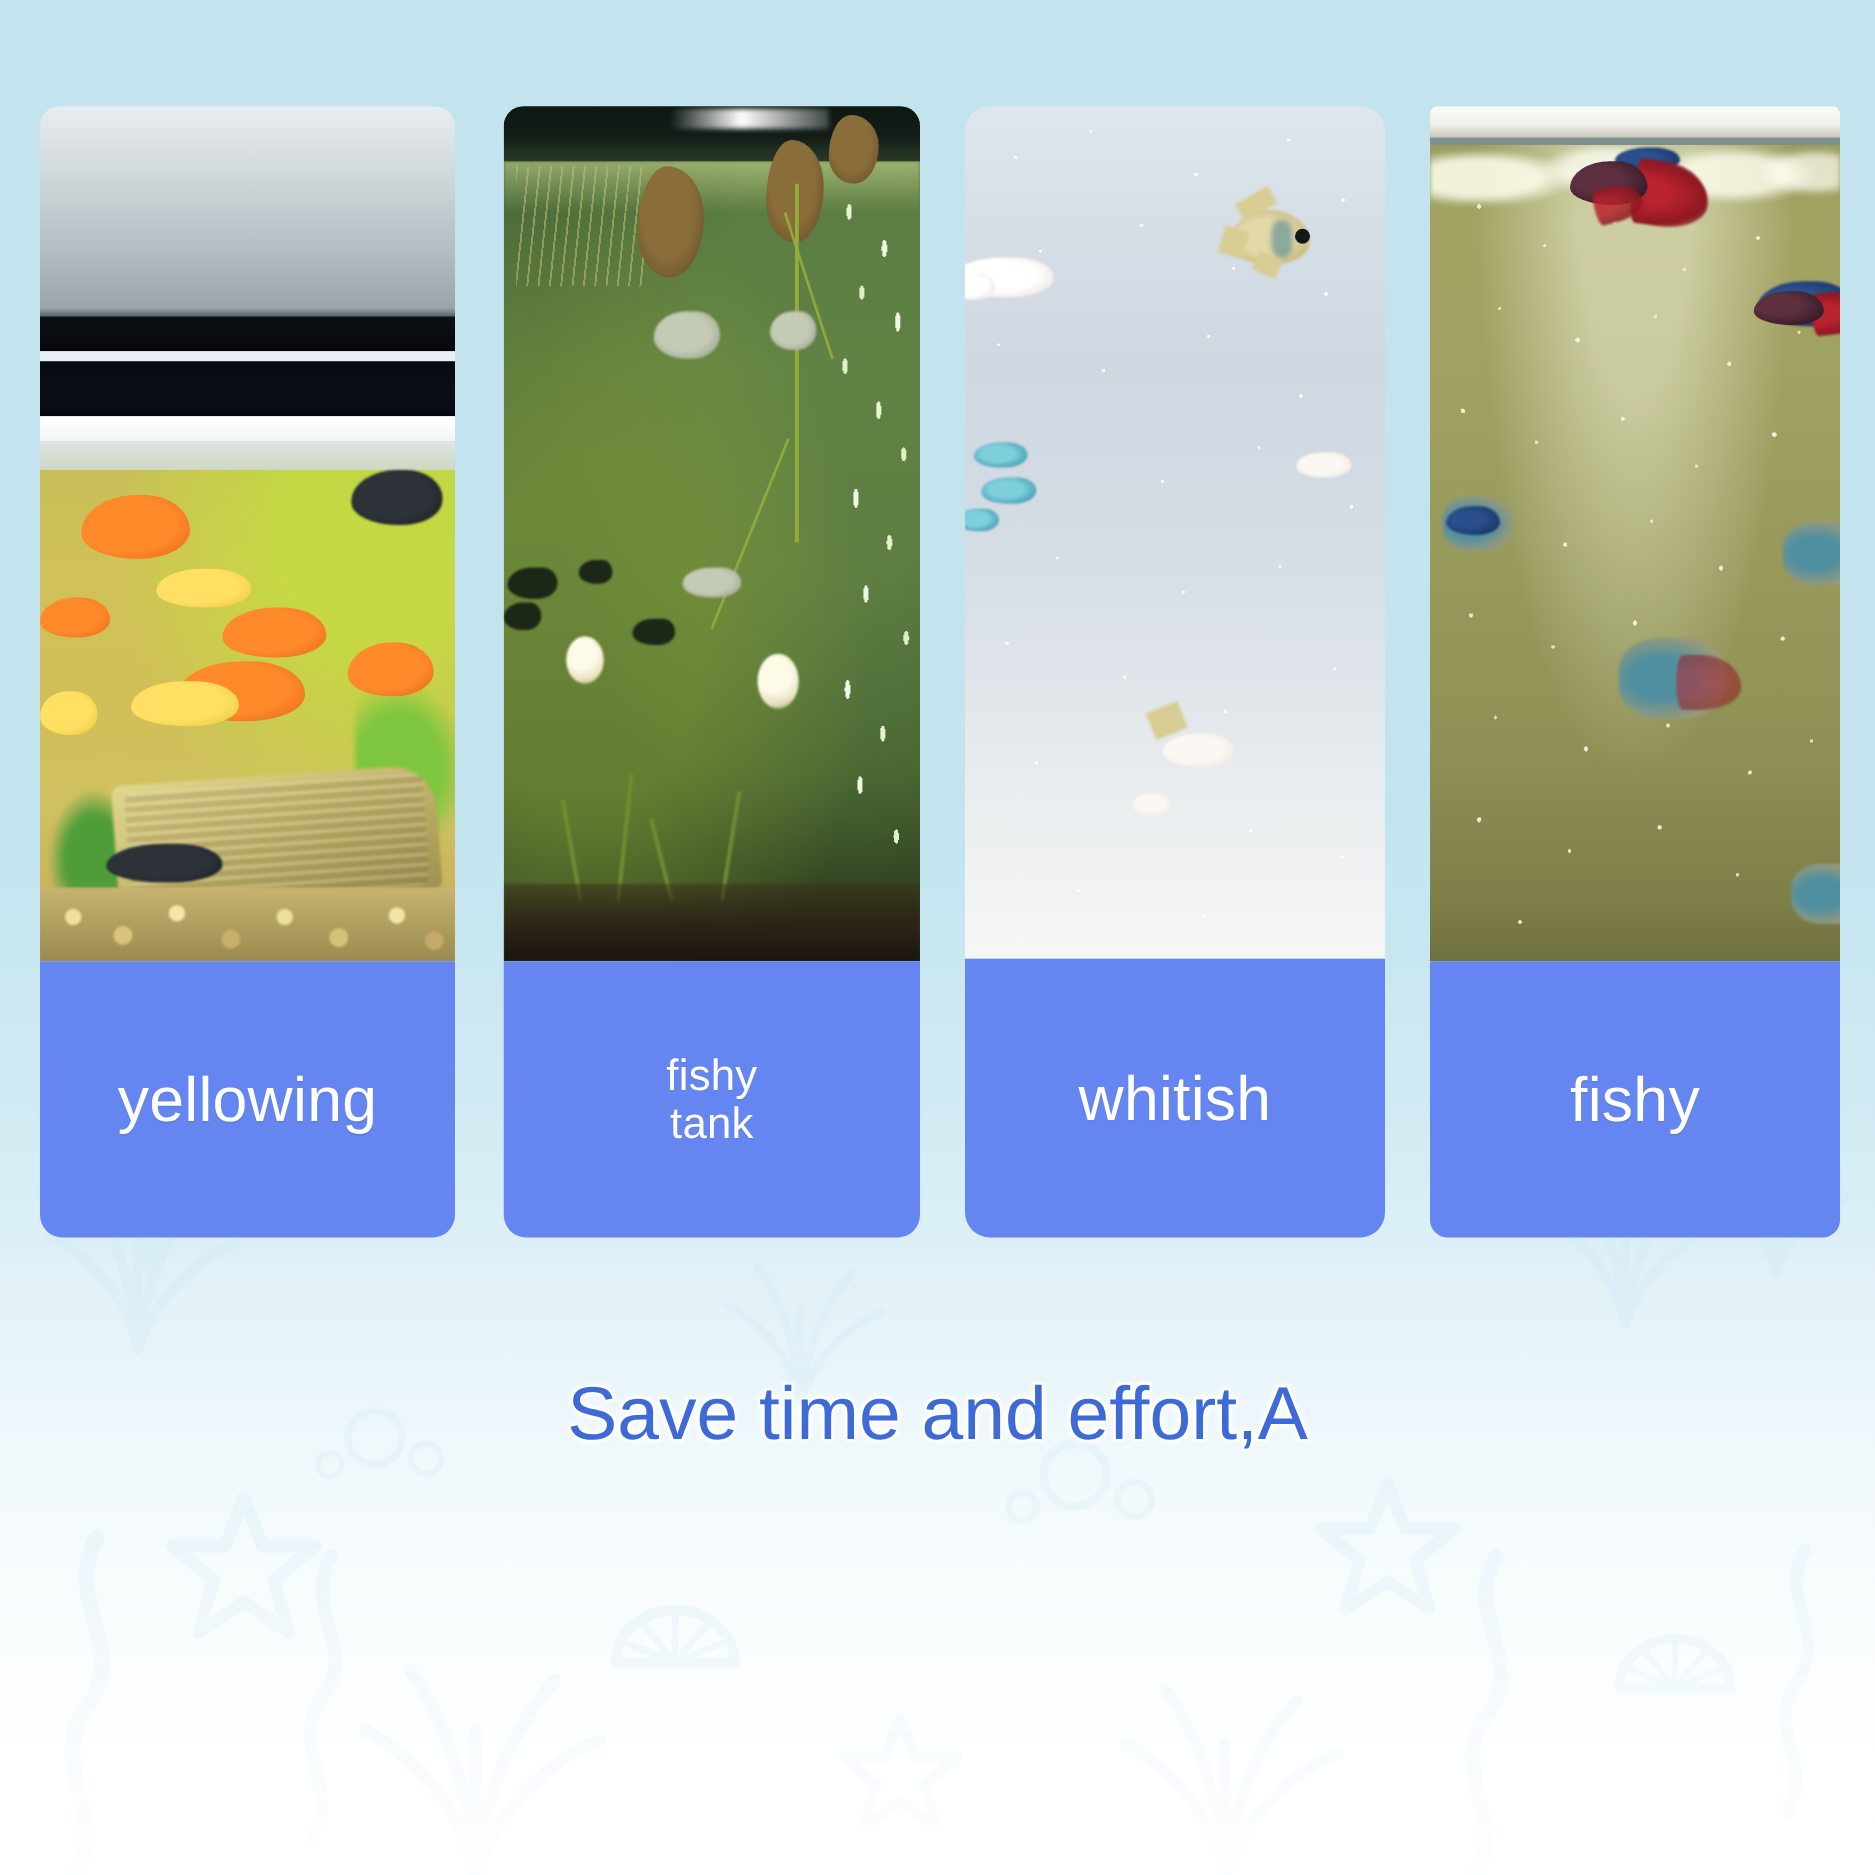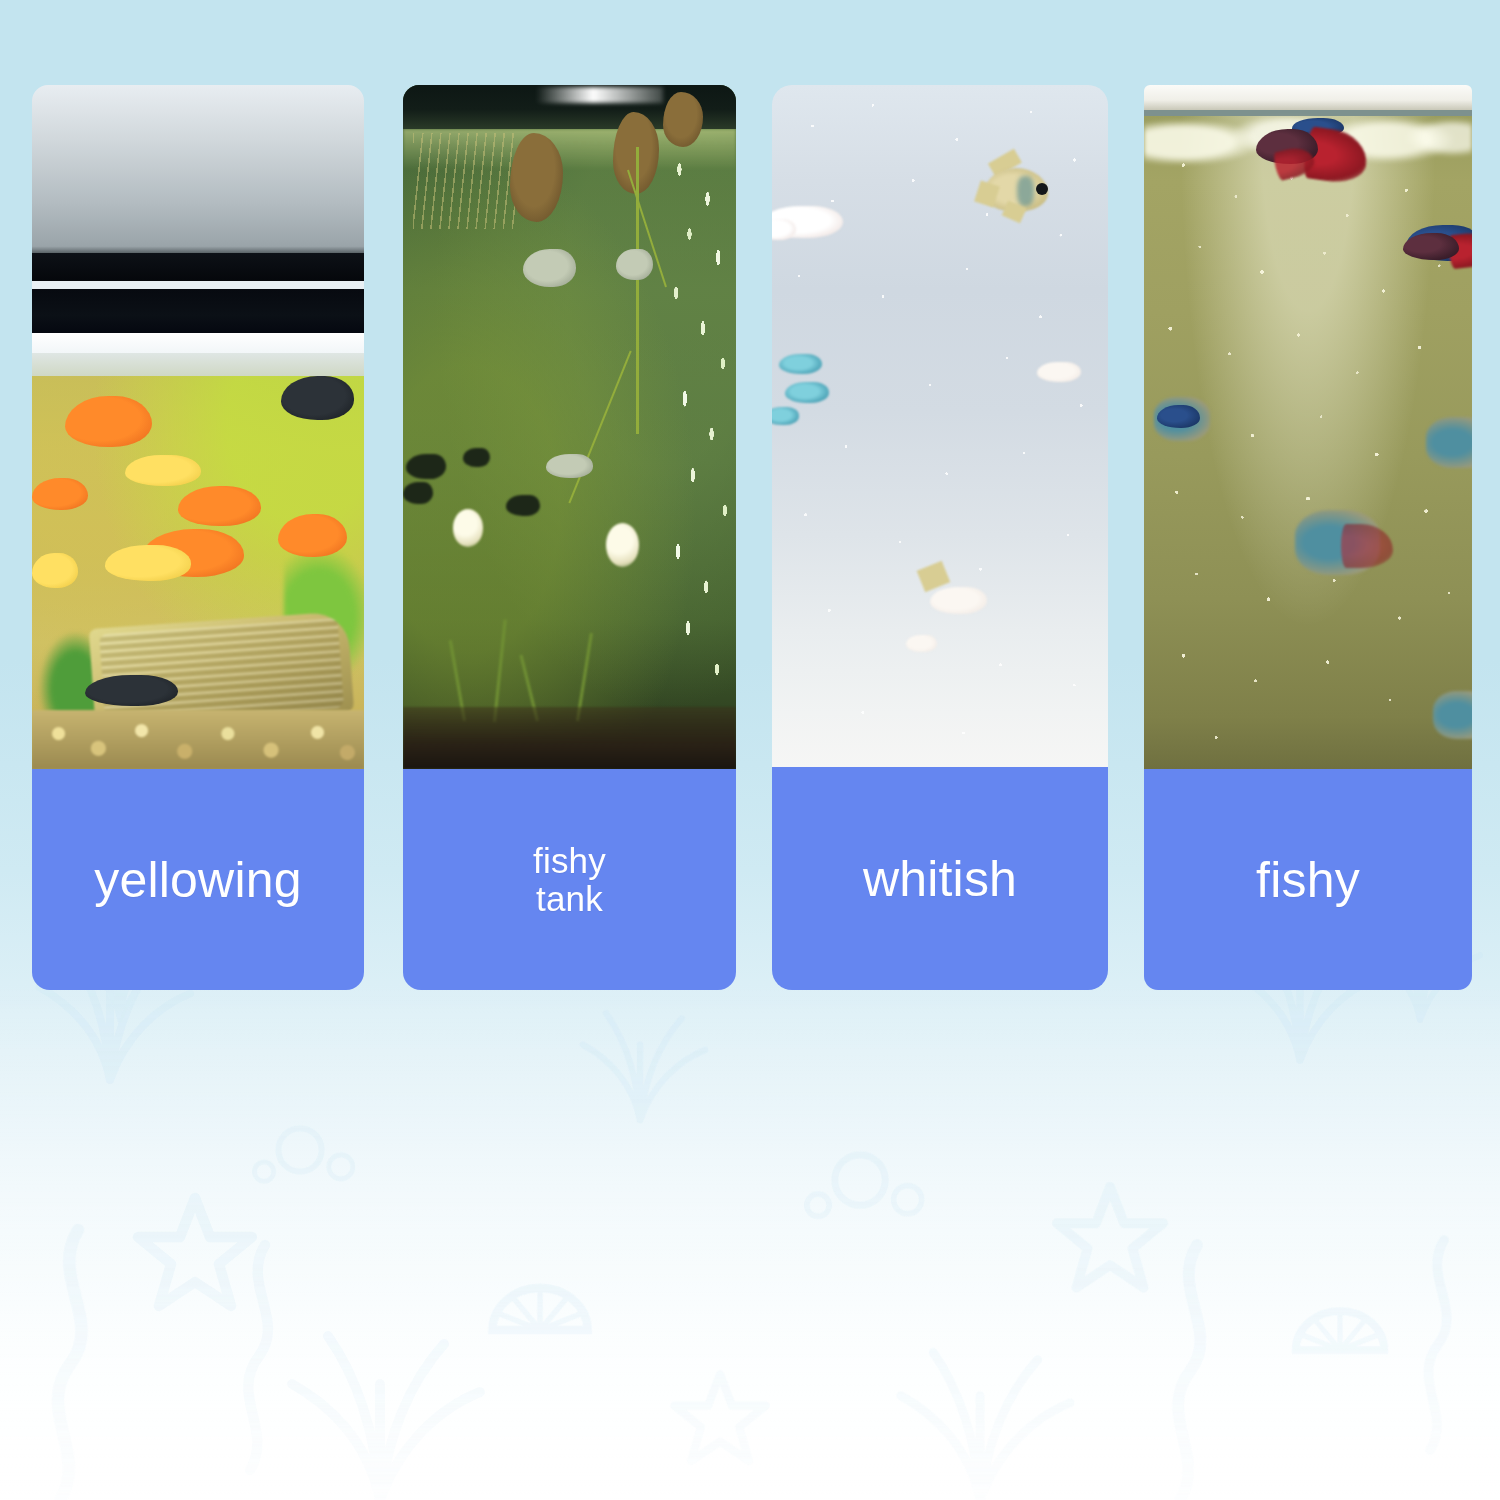--- a/index.html
+++ b/index.html
@@ -564,14 +564,15 @@
     </div>
     <div class="label-box">
       <span class="label-text">fishy</span>
     </div>
   </div>
 
 </div>
 
 <div id="bottom-text">
   <div id="subheadline">
+    <span class="sub-line">Save time and effort,A</span>
   </div>
 </div>
 
 </body></html>

